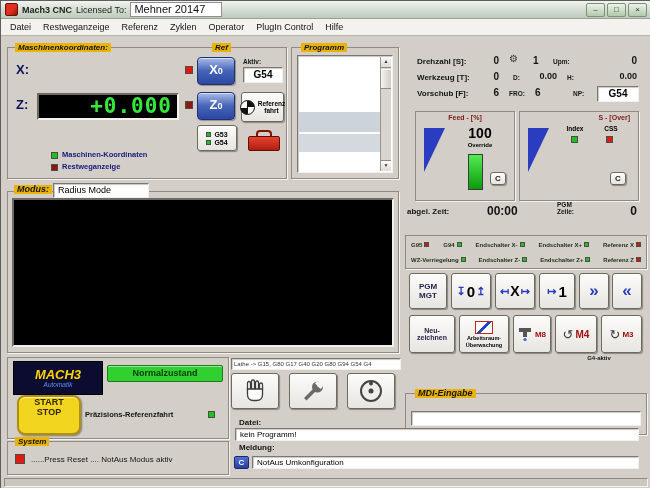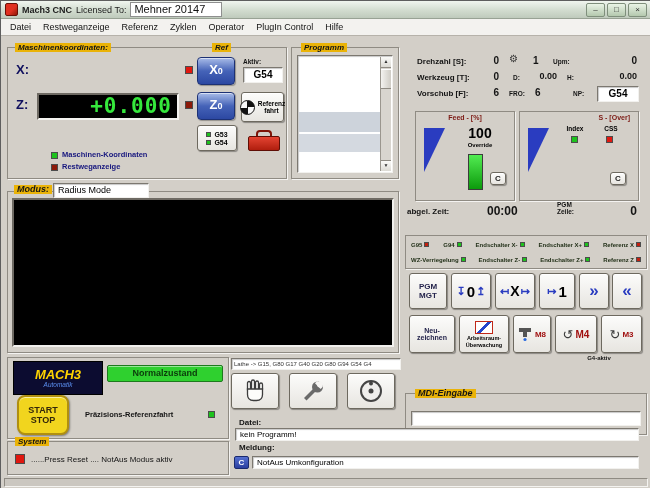--- a/index.html
+++ b/index.html
@@ -306,21 +306,21 @@
   <span class="ab lbl" style="left:238px;top:442px;font-size:8px;">Meldung:</span>
   <div class="ab" style="left:233px;top:455px;width:15px;height:13px;background:linear-gradient(#5570d0,#2a3fa0);border:1px solid #1a2a6e;border-radius:2px;color:#fff;font-size:8px;font-weight:bold;text-align:center;line-height:12px;box-sizing:border-box;">C</div>
   <div class="ab inset" style="left:251px;top:455px;width:387px;height:13px;font-size:8px;line-height:11px;padding-left:4px;white-space:nowrap;overflow:hidden;">NotAus Umkonfiguration</div>
 
   <div class="ab grp" style="left:6px;top:356px;width:222px;height:82px;"></div>
   <div class="ab" style="left:12px;top:360px;width:88px;height:32px;background:#0c0c30;border:1px solid #000;display:flex;flex-direction:column;align-items:center;justify-content:center;">
     <span style="font-size: 13px; font-weight: bold; font-style: italic; line-height: 13px; color: rgb(255, 212, 0);">MACH3</span>
     <span style="font-size:6.5px;font-style:italic;color:#5b8ff0;line-height:8px;">Automatik</span>
   </div>
   <div class="ab" style="left: 106px; top: 364px; width: 116px; height: 17px; border: 1px solid rgb(29, 122, 29); border-radius: 2px; color: rgb(11, 59, 11); font-size: 9px; font-weight: bold; text-align: center; line-height: 15px; box-shadow: rgba(255, 255, 255, 0.5) 0px 1px 0px inset; box-sizing: border-box; background: rgb(47, 208, 47);">Normalzustand</div>
-  <div class="ab" style="left: 16px; top: 394px; width: 52px; height: 40px; border: 2px solid rgb(176, 143, 16); border-radius: 8px; display: flex; flex-direction: column; align-items: center; justify-content: center; box-shadow: rgba(0, 0, 0, 0.4) 1px 1px 2px, rgba(255, 255, 255, 0.6) 0px 1px 0px inset; box-sizing: border-box; background: rgb(241, 213, 30);">
+  <div class="ab" style="left: 16px; top: 394px; width: 64px; height: 40px; border: 2px solid rgb(176, 143, 16); border-radius: 8px; display: flex; flex-direction: column; align-items: center; box-shadow: rgba(0, 0, 0, 0.4) 1px 1px 2px, rgba(255, 255, 255, 0.6) 0px 1px 0px inset; box-sizing: border-box; background: rgb(241, 213, 30);">
     <span style="font-size:9px;font-weight:bold;color:#33270a;line-height:10px;">START</span>
     <span style="font-size:9px;font-weight:bold;color:#33270a;line-height:10px;">STOP</span>
   </div>
   <span class="ab lbl" style="left:84px;top:409px;font-size:7.5px;">Präzisions-Referenzfahrt</span>
   <span class="ab led" style="left: 207px; top: 410px; width: 7px; height: 7px; background: rgb(29, 194, 29);"></span>
 
   <div class="ab grp" style="left:6px;top:440px;width:222px;height:34px;"></div>
   <span class="ab gtitle" style="left:14px;top:436px;">System</span>
   <span class="ab led" style="left: 14px; top: 453px; width: 10px; height: 10px; background: rgb(224, 24, 16);"></span>
   <span class="ab" style="left:30px;top:454px;width:195px;font-size:8px;color:#141414;white-space:nowrap;overflow:hidden;">......Press Reset .... NotAus Modus aktiv</span>

